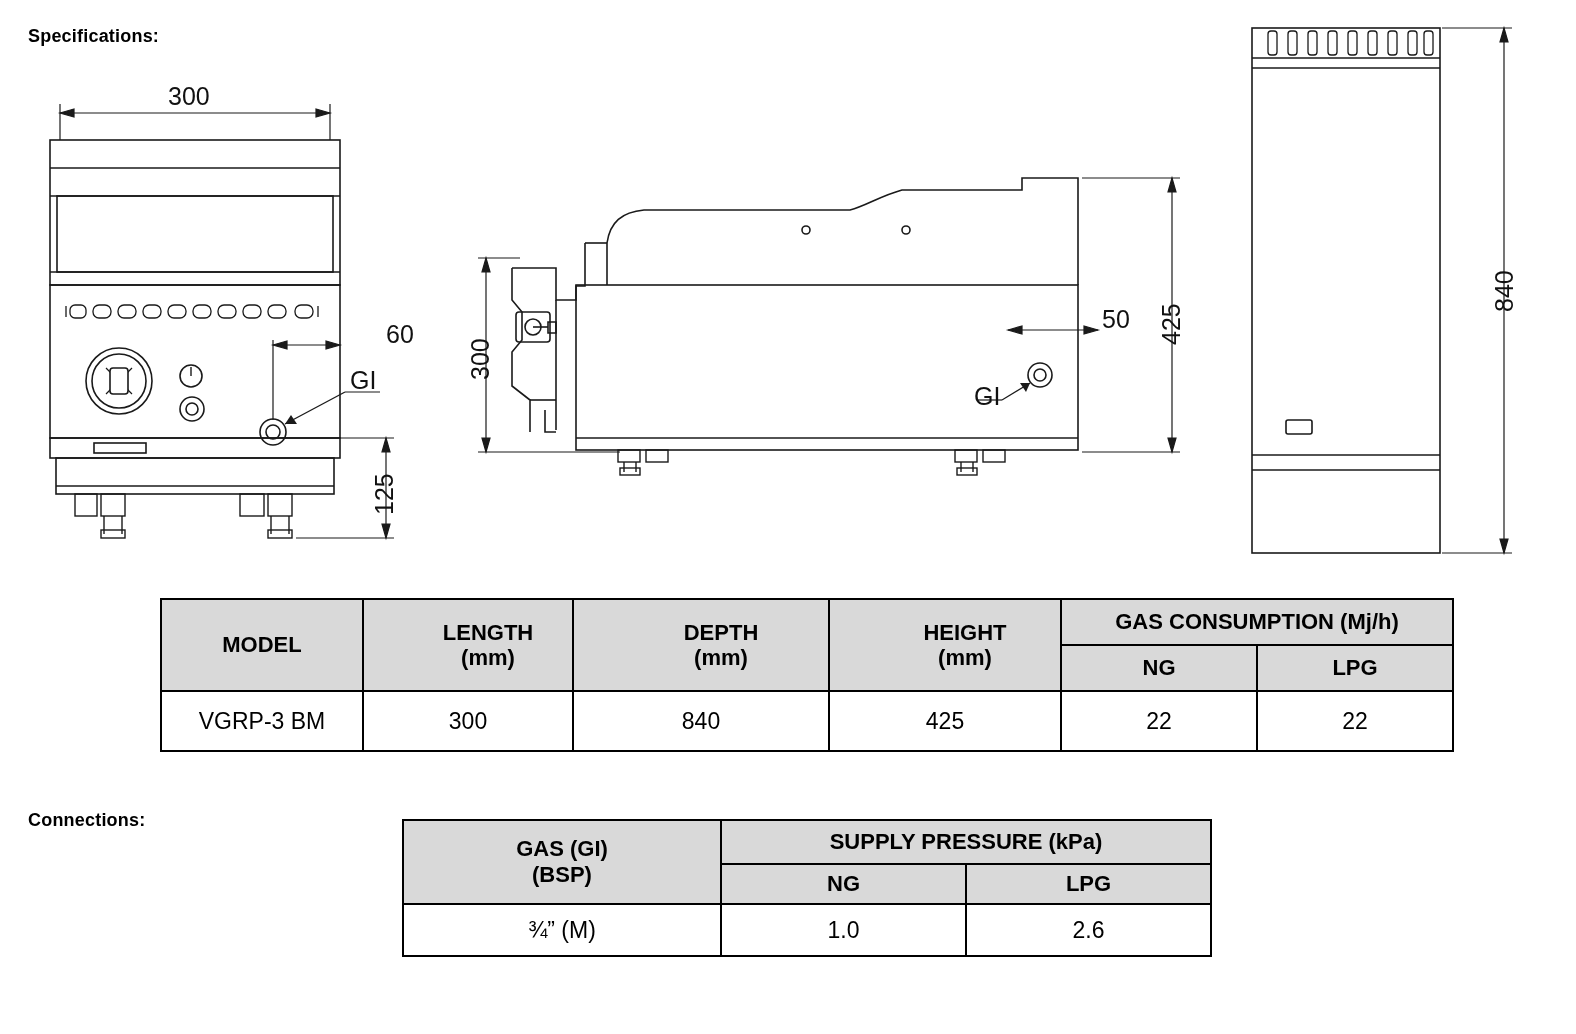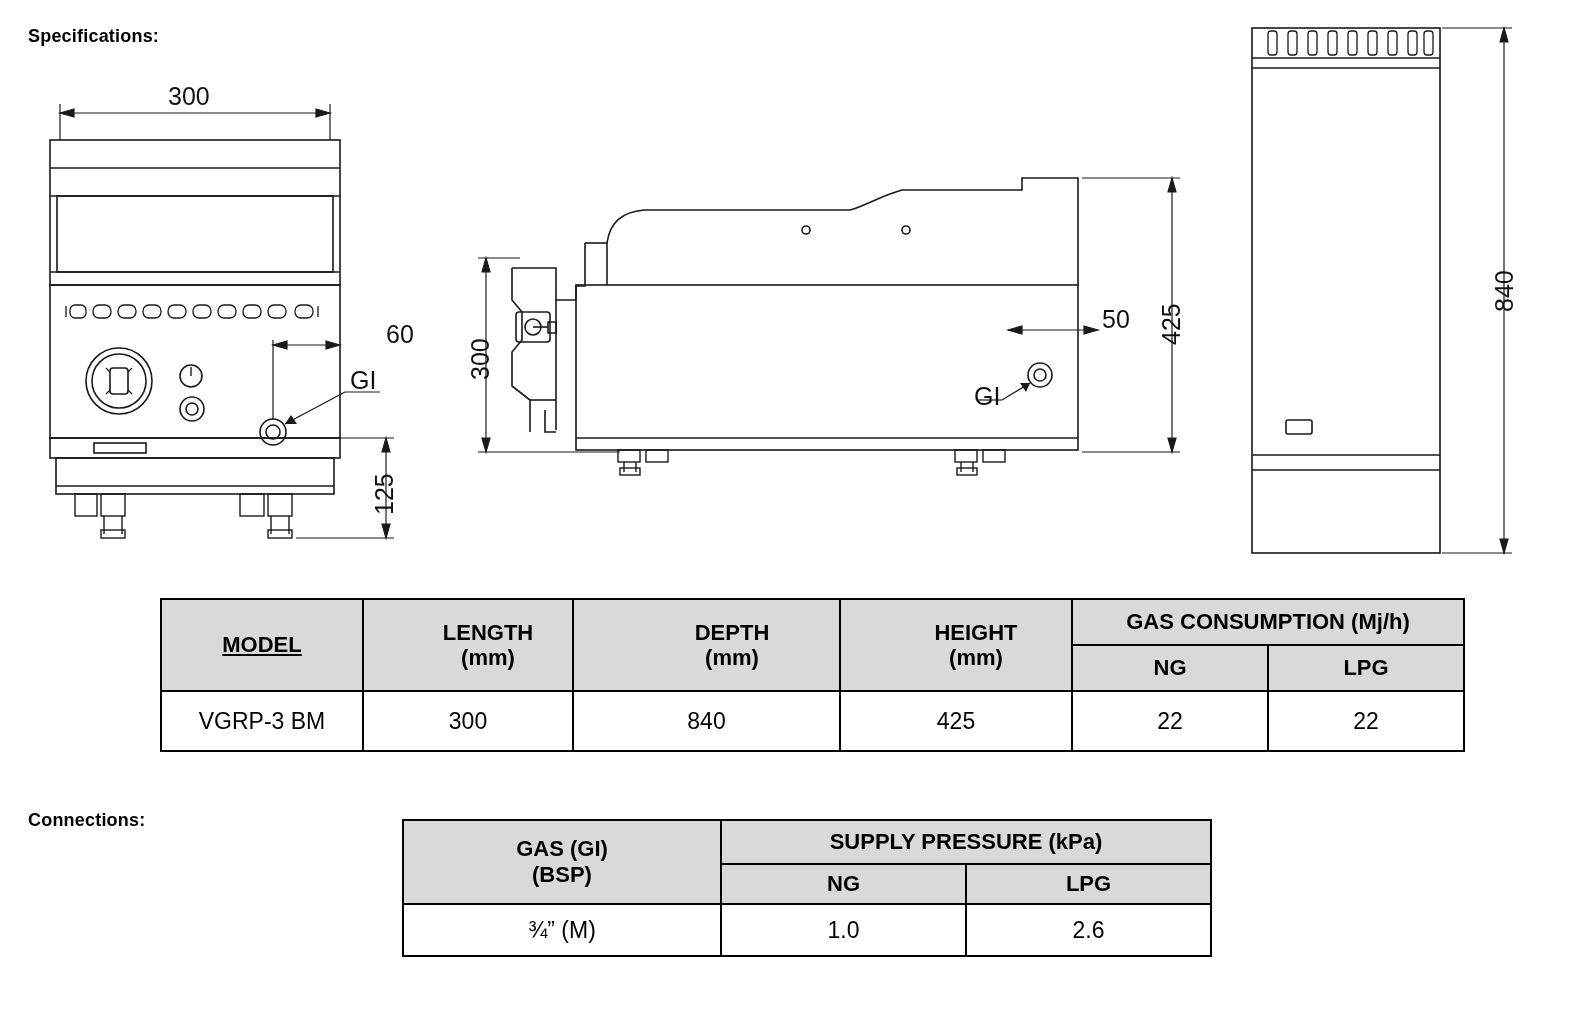--- a/index.html
+++ b/index.html
@@ -67,23 +67,23 @@
     height: 58px;
     font-size: 23px;
     text-align: center;
   }
 
   
   #spec-table {
     left: 160px;
     top: 598px;
   }
-  #spec-table th.model   { width: 200px; height: 46px; text-decoration: underline; }
+  #spec-table th.model   { width: 200px; height: 46px; }
   #spec-table th.len     { width: 208px; }
-  #spec-table th.dep     { width: 254px; padding-left: 11px; }
+  #spec-table th.dep     { width: 254px; }
   #spec-table th.hei     { width: 230px; }
   #spec-table th.gas     { width: 388px; height: 44px; }
   #spec-table th.sub     { height: 44px; }
   #spec-table .two-line  { line-height: 1.15; margin-left: 40px; }
 
   
   #conn-table {
     left: 402px;
     top: 819px;
     border-radius: 13px;

